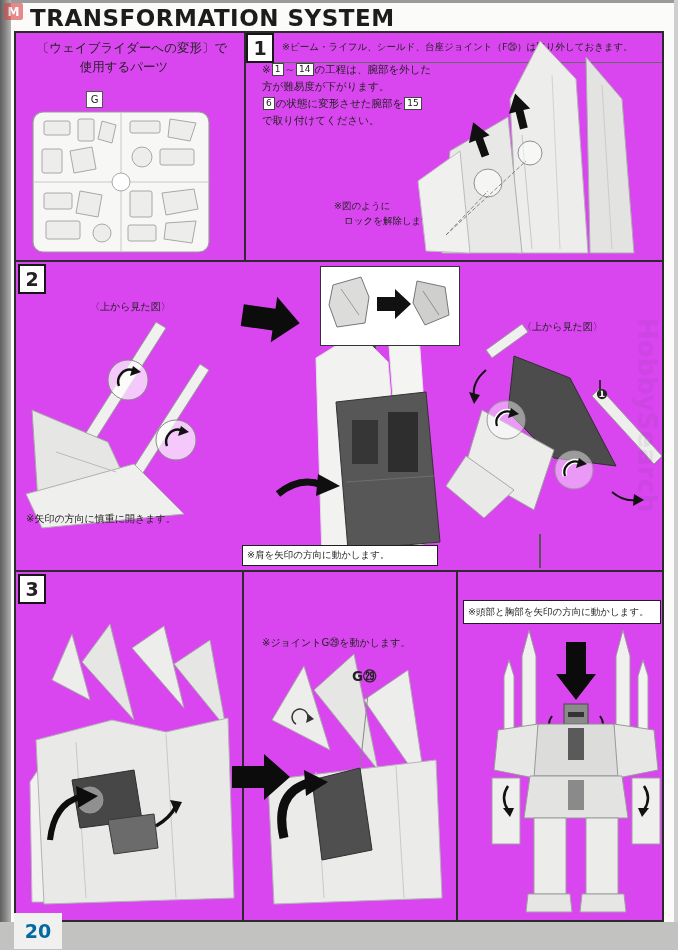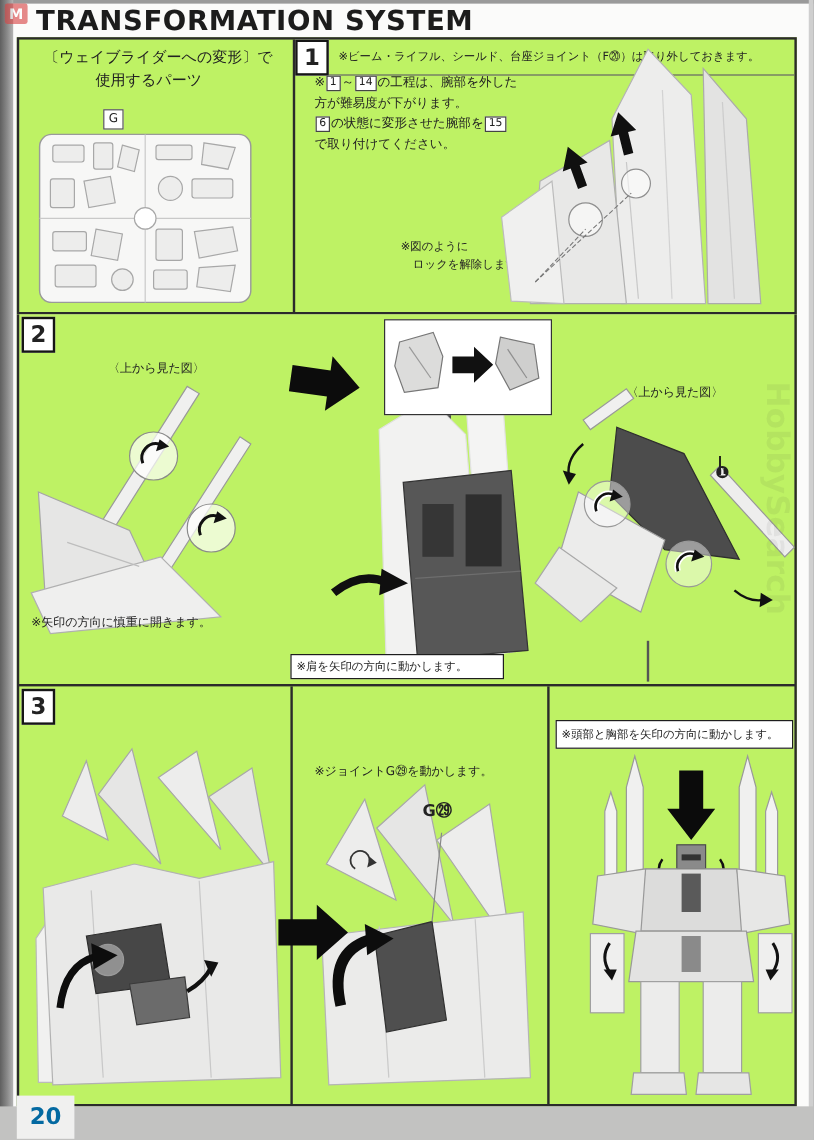--- a/index.html
+++ b/index.html
@@ -16,21 +16,21 @@
                font-size:19px;font-weight:bold;color:#0369a1;}
   .title{position:absolute;left:30px;top:5px;font-size:23px;font-weight:bold;
          letter-spacing:.5px;color:#1c1c1c;white-space:nowrap;}
   .title-note{position:absolute;left:388px;top:15px;font-size:9.5px;color:#333;white-space:nowrap;margin-top:43px;}
   .wm{position:absolute;left:4px;top:3px;display:flex;align-items:center;gap:3px;z-index:30;opacity:.62;}
   .wm-logo{width:19px;height:17px;background:#d84545;color:#fff;font-size:12px;font-weight:bold;
            display:flex;align-items:center;justify-content:center;border-radius:2px;}
   .wm-text{font-size:16.5px;font-weight:bold;color:#dd5050;letter-spacing:.5px;white-space:nowrap;}
   .wm-side{position:absolute;right:16px;top:318px;writing-mode:vertical-rl;font-size:26px;
            font-weight:bold;color:rgba(50,50,50,.07);z-index:25;}
-  .sec{position:absolute;left:14px;width:650px;background:#bef264;border:2px solid #2b2b2b;box-sizing:border-box;}
+  .sec{position:absolute;left:14px;width:650px;background:#d946ef;border:2px solid #2b2b2b;box-sizing:border-box;}
   #sec1{top:31px;height:231px;}
   #sec2{top:262px;height:308px;border-top:none;border-bottom:none;}
   #sec3{top:570px;height:352px;}
   .numbox{position:absolute;width:24px;height:26px;background:#fff;border:2.5px solid #161616;
           display:flex;align-items:center;justify-content:center;font-size:19px;font-weight:bold;z-index:6;}
   .parts-cell{position:absolute;left:0;top:0;width:230px;height:100%;border-right:2px solid #2b2b2b;box-sizing:border-box;}
   .parts-h1{margin:7px 4px 0 8px;font-size:12.5px;text-align:center;white-space:nowrap;}
   .parts-h2{margin:2px 12px 0 0;font-size:12.5px;text-align:center;white-space:nowrap;font-family:Liberation Serif, serif;}
   .g-box{position:absolute;left:70px;top:58px;width:15px;height:15px;border:1px solid #555;
          font-size:10px;display:flex;align-items:center;justify-content:center;background:#fff;}
@@ -221,21 +221,21 @@
         <g>
           <path d="M596,230 Q608,240 620,238" stroke="#111" stroke-width="2" fill="none"></path>
           <polygon points="618,232 628,238 617,244" fill="#111"></polygon>
         </g>
         <line x1="584" y1="118" x2="584" y2="134" stroke="#111" stroke-width="1.5"></line>
       </g>
     </svg>
 
     <div class="s2-marker">❶</div>
     <div class="jp-label" style="left:10px;top:250px">※矢印の方向に慎重に開きます。</div>
-    <div class="cap-box" style="left:226px;top:283px;width:178px;height:21px">※肩を矢印の方向に動かします。</div>
+    <div class="cap-box" style="left:226px;top:283px;width:196px;height:21px">※肩を矢印の方向に動かします。</div>
     <div class="sdiv"></div>
   </div>
 
   <div class="sec" id="sec3">
     <div class="vdiv" style="left:226px"></div>
     <div class="vdiv" style="left:440px"></div>
     <div class="numbox" style="left:2px;top:2px">3</div>
 
     <div class="jp-label" style="left:246px;top:64px">※ジョイントG㉙を動かします。</div>
     <div class="joint-label">G㉙</div>

